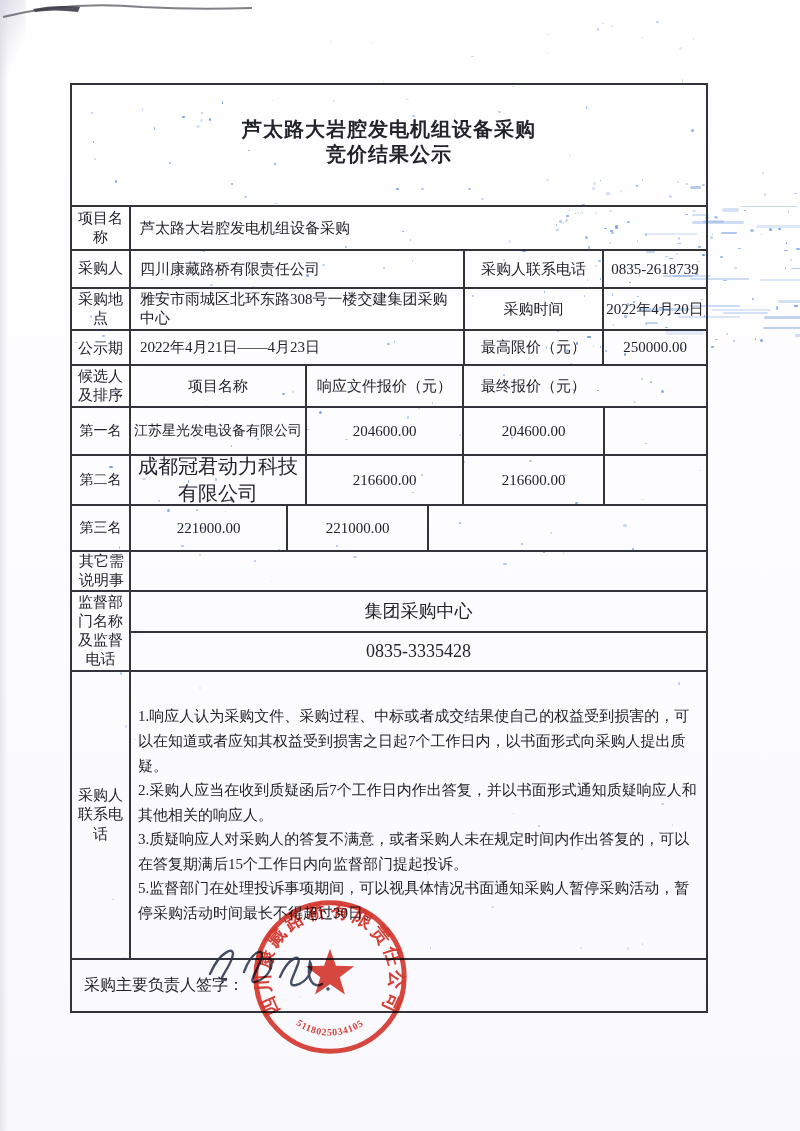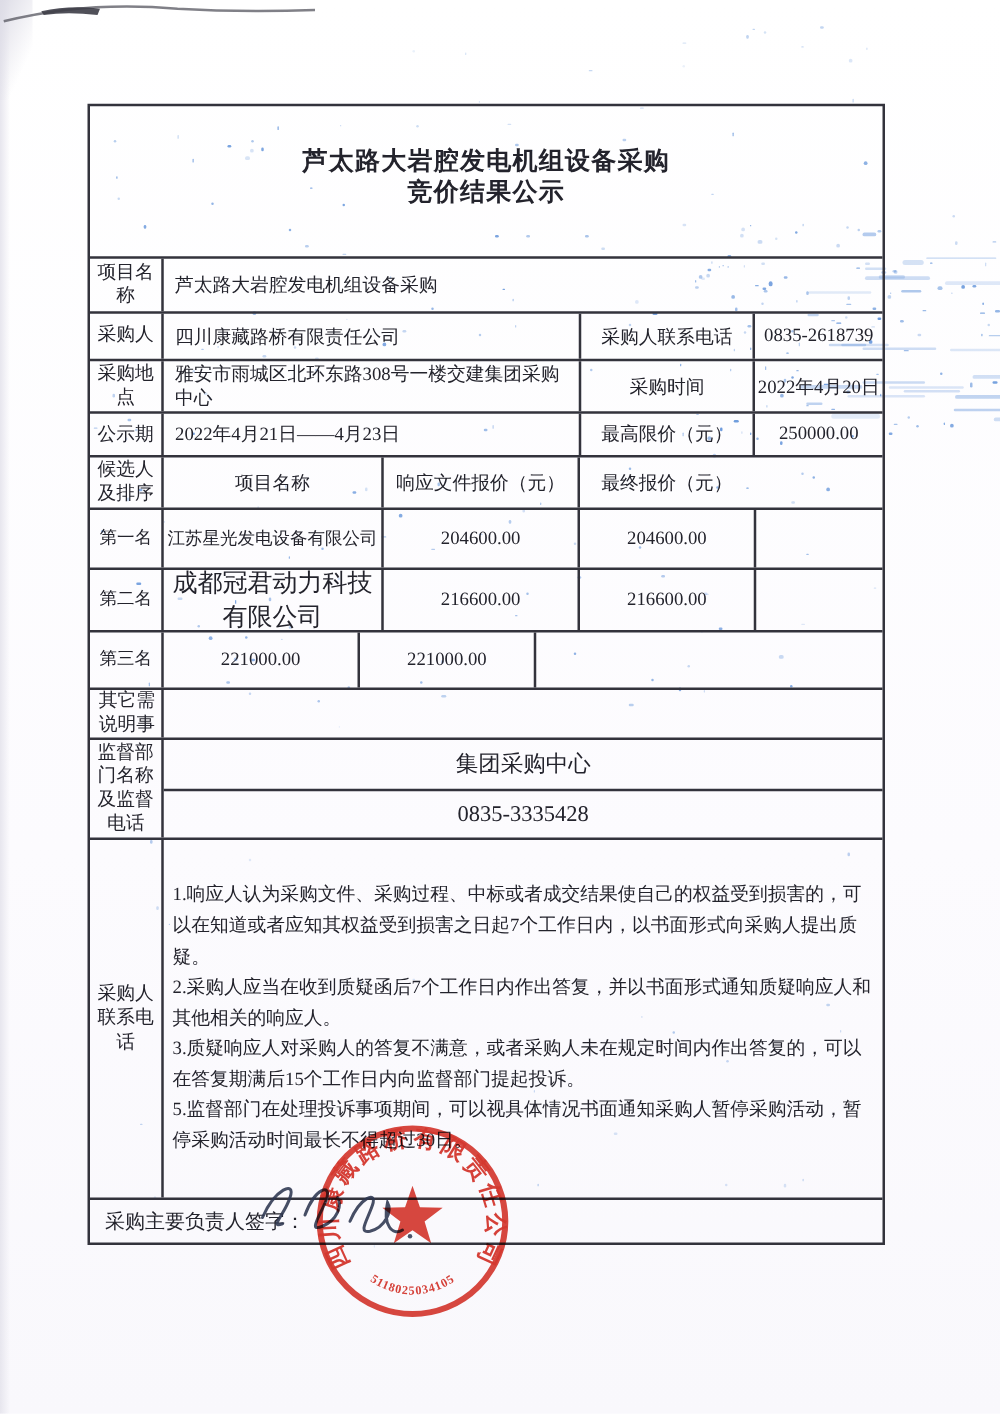--- a/index.html
+++ b/index.html
@@ -34,21 +34,21 @@
   .titlebox{height:120px;display:flex;flex-direction:column;align-items:center;
     padding-top:32px;box-sizing:border-box}
   .t1,.t2{font-weight:bold;font-size:20px;line-height:25px;letter-spacing:1px}
   .subcol{flex:1;display:flex;flex-direction:column}
   .subrow{height:40px;display:flex;align-items:center;justify-content:center;
     box-sizing:border-box;font-size:18px}
   .subrow+.subrow{border-top:2px solid #33333c}
   .objtxt{flex:1;display:flex;flex-direction:column;justify-content:center;
     padding:6px 8px 6px 7px;box-sizing:border-box}
   .objtxt p{margin:0;font-size:15px;line-height:24.6px;text-align:left}
-  .sigrow{height:36px}
+  .sigrow{height:53px}
   .sigrow .c{font-size:16px}
   
   #noise{position:absolute;left:0;top:0;width:800px;height:1131px;z-index:1;pointer-events:none}
   .seal{position:absolute;left:247px;top:894px;z-index:4;mix-blend-mode:multiply;opacity:.93}
   .sig{position:absolute;left:202px;top:938px;z-index:3}
 </style>
 </head>
 <body>
 
 <div class="ledge"></div>

